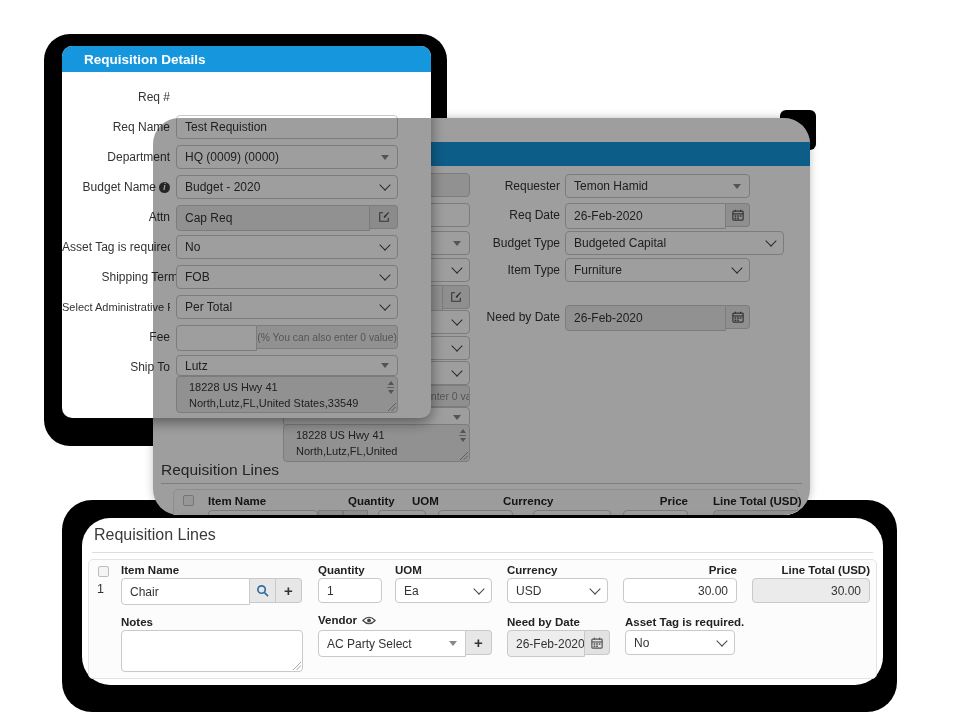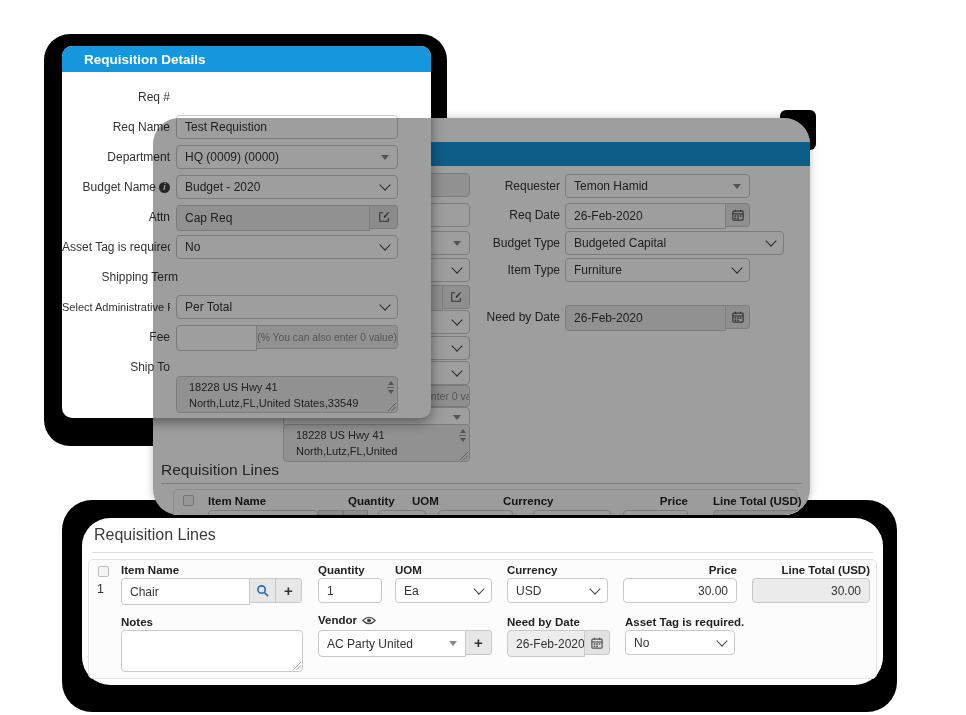--- a/index.html
+++ b/index.html
@@ -254,21 +254,21 @@
     <div class="blbl abs" style="left:543px;top:98px;">Asset Tag is required.</div>
 
     <div class="ctl abs" style="left:39px;top:112px;width:182px;height:42px;align-items:flex-start;position:absolute;">
       <svg class="rsz" width="8" height="8" viewBox="0 0 8 8" stroke="#aaa">
           <line x1="0" y1="8" x2="8" y2="0"></line>
           <line x1="3.5" y1="8" x2="8" y2="3.5"></line>
         </svg>
     </div>
     <div class="abs" style="left:236px;top:112px;width:174px;height:25px;display:flex;">
       <div class="ctl spread grow" style="height:25px;border-radius:4px 0 0 4px;">
-        <span>AC Party United</span>
+        <span>AC Party Select</span>
         <span class="tri"></span>
         </div>
       <div class="addon" style="width:26px;height:25px;border-left:none;border-radius:0 4px 4px 0;">
         <span class="plus">+</span>
         </div>
     </div>
     <div class="abs" style="left:425px;top:112px;width:103px;height:25px;display:flex;">
       <div class="ctl dis grow" style="height:25px;border-radius:4px 0 0 4px;">
         <span>26-Feb-2020</span>
         </div>
@@ -335,36 +335,44 @@
       </div>
     </div>
 
     <div class="lbl abs" style="left:0;top:189px;width:108px;">Asset Tag is required.</div>
     <div class="ctl spread abs" style="left:114px;top:189px;width:222px;">
       <span>No</span>
       <span class="chev"></span>
       </div>
 
     <div class="lbl abs" style="left:0;top:219px;width:108px;margin-left:8px;">Shipping Term</div>
+    <div class="ctl spread abs" style="left:114px;top:219px;width:222px;">
+      <span>FOB</span>
+      <span class="chev"></span>
+      </div>
 
     <div class="lbl abs" style="left:0;top:249px;width:108px;font-size:11px;">Select Administrative Fee</div>
     <div class="ctl spread abs" style="left:114px;top:249px;width:222px;">
       <span>Per Total</span>
       <span class="chev"></span>
       </div>
 
     <div class="lbl abs" style="left:0;top:279px;width:108px;">Fee</div>
     <div class="abs" style="left:114px;top:279px;width:222px;height:24px;display:flex;">
       <div class="ctl" style="width:76px;border-radius:4px 0 0 4px;">
         <span></span>
         </div>
       <div class="addon grow" style="border-left:none;border-radius:0 4px 4px 0;font-size:10.3px;color:#8a8a8a;background:#ebebeb;white-space:nowrap;">(% You can also enter 0 value)</div>
     </div>
 
     <div class="lbl abs" style="left:0;top:309px;width:108px;">Ship To</div>
+    <div class="ctl spread abs" style="left:114px;top:309px;width:222px;height:21px;">
+      <span>Lutz</span>
+      <span class="tri"></span>
+      </div>
     <div class="ta abs" style="left:114px;top:330px;width:222px;height:37px;">
       <span>18228 US Hwy 41 North,Lutz,FL,United States,33549</span>
       <span class="scrollcol">
         <span class="tri-up"></span>
         <span class="scrollbar-line"></span>
         <span class="tri-dn"></span>
       </span>
       <svg class="rsz" width="8" height="8" viewBox="0 0 8 8" stroke="#999">
           <line x1="0" y1="8" x2="8" y2="0"></line>
           <line x1="3.5" y1="8" x2="8" y2="3.5"></line>

